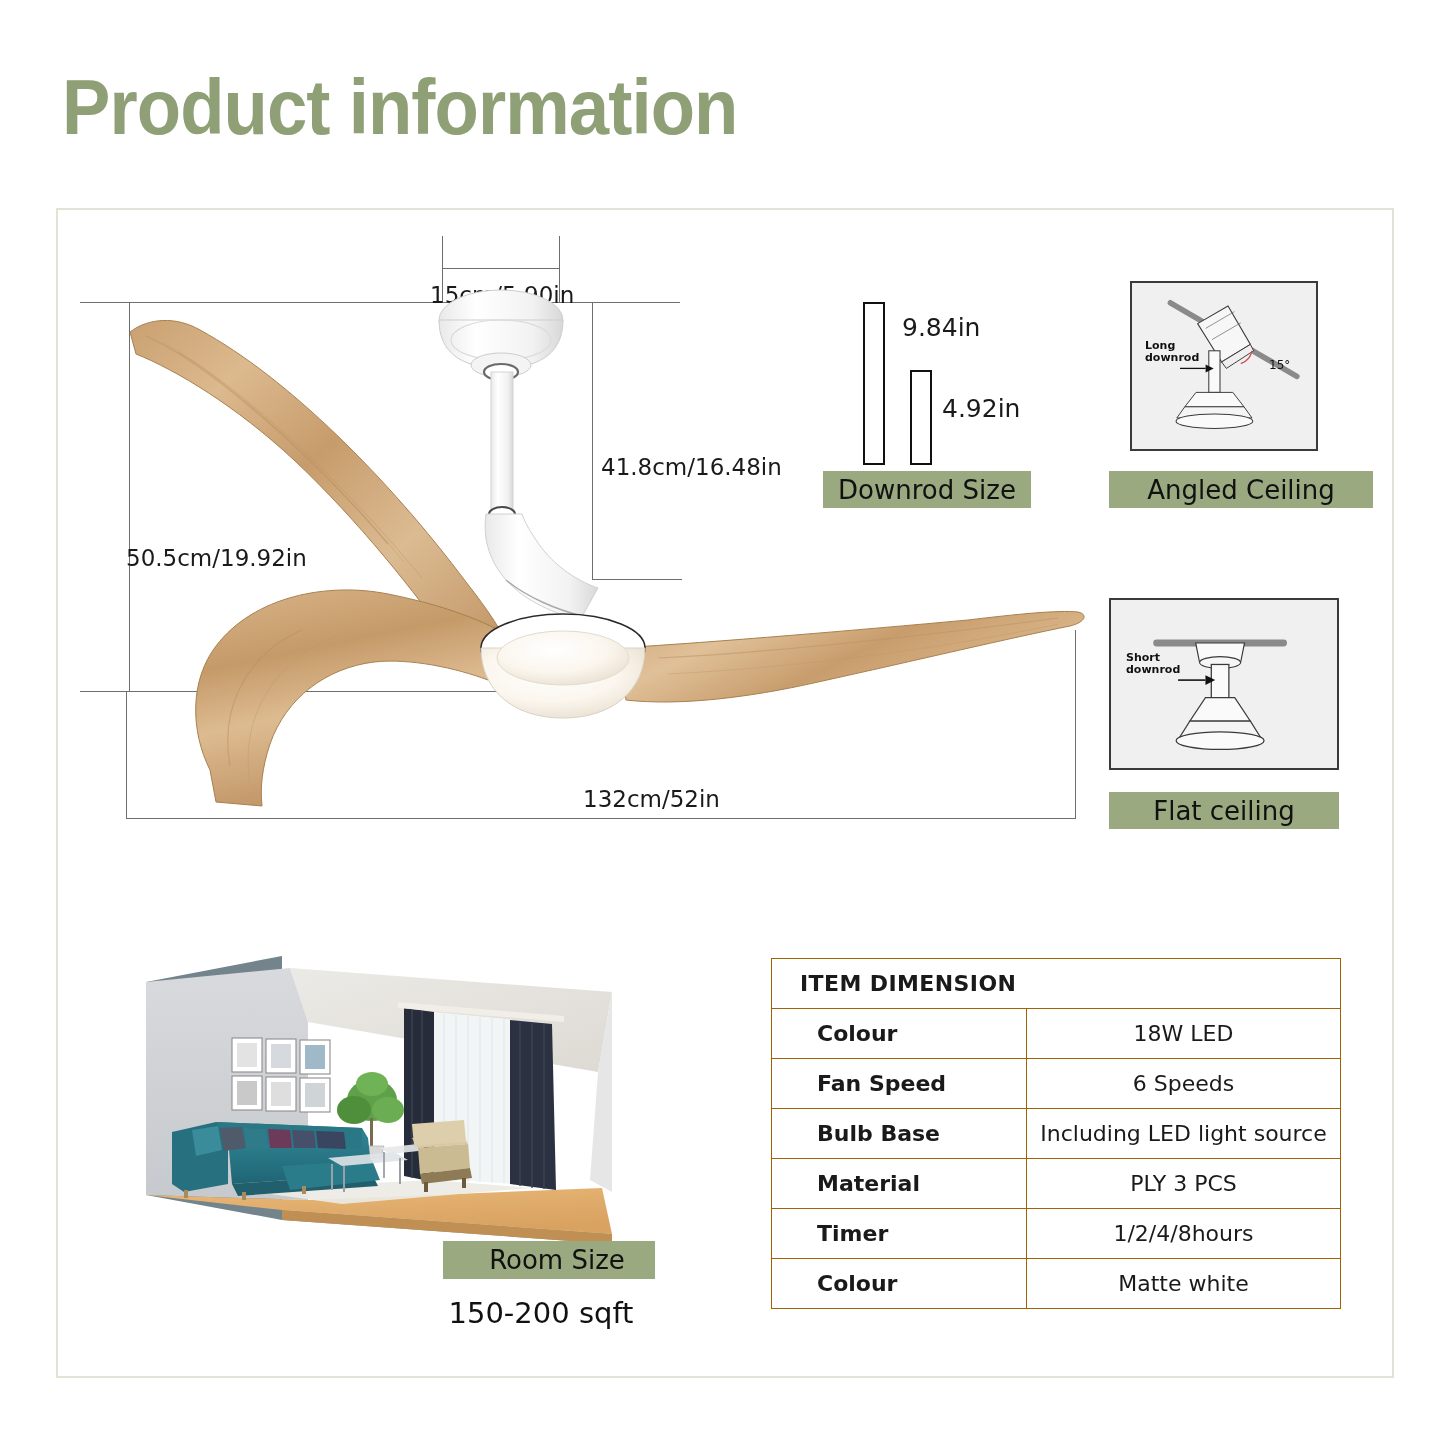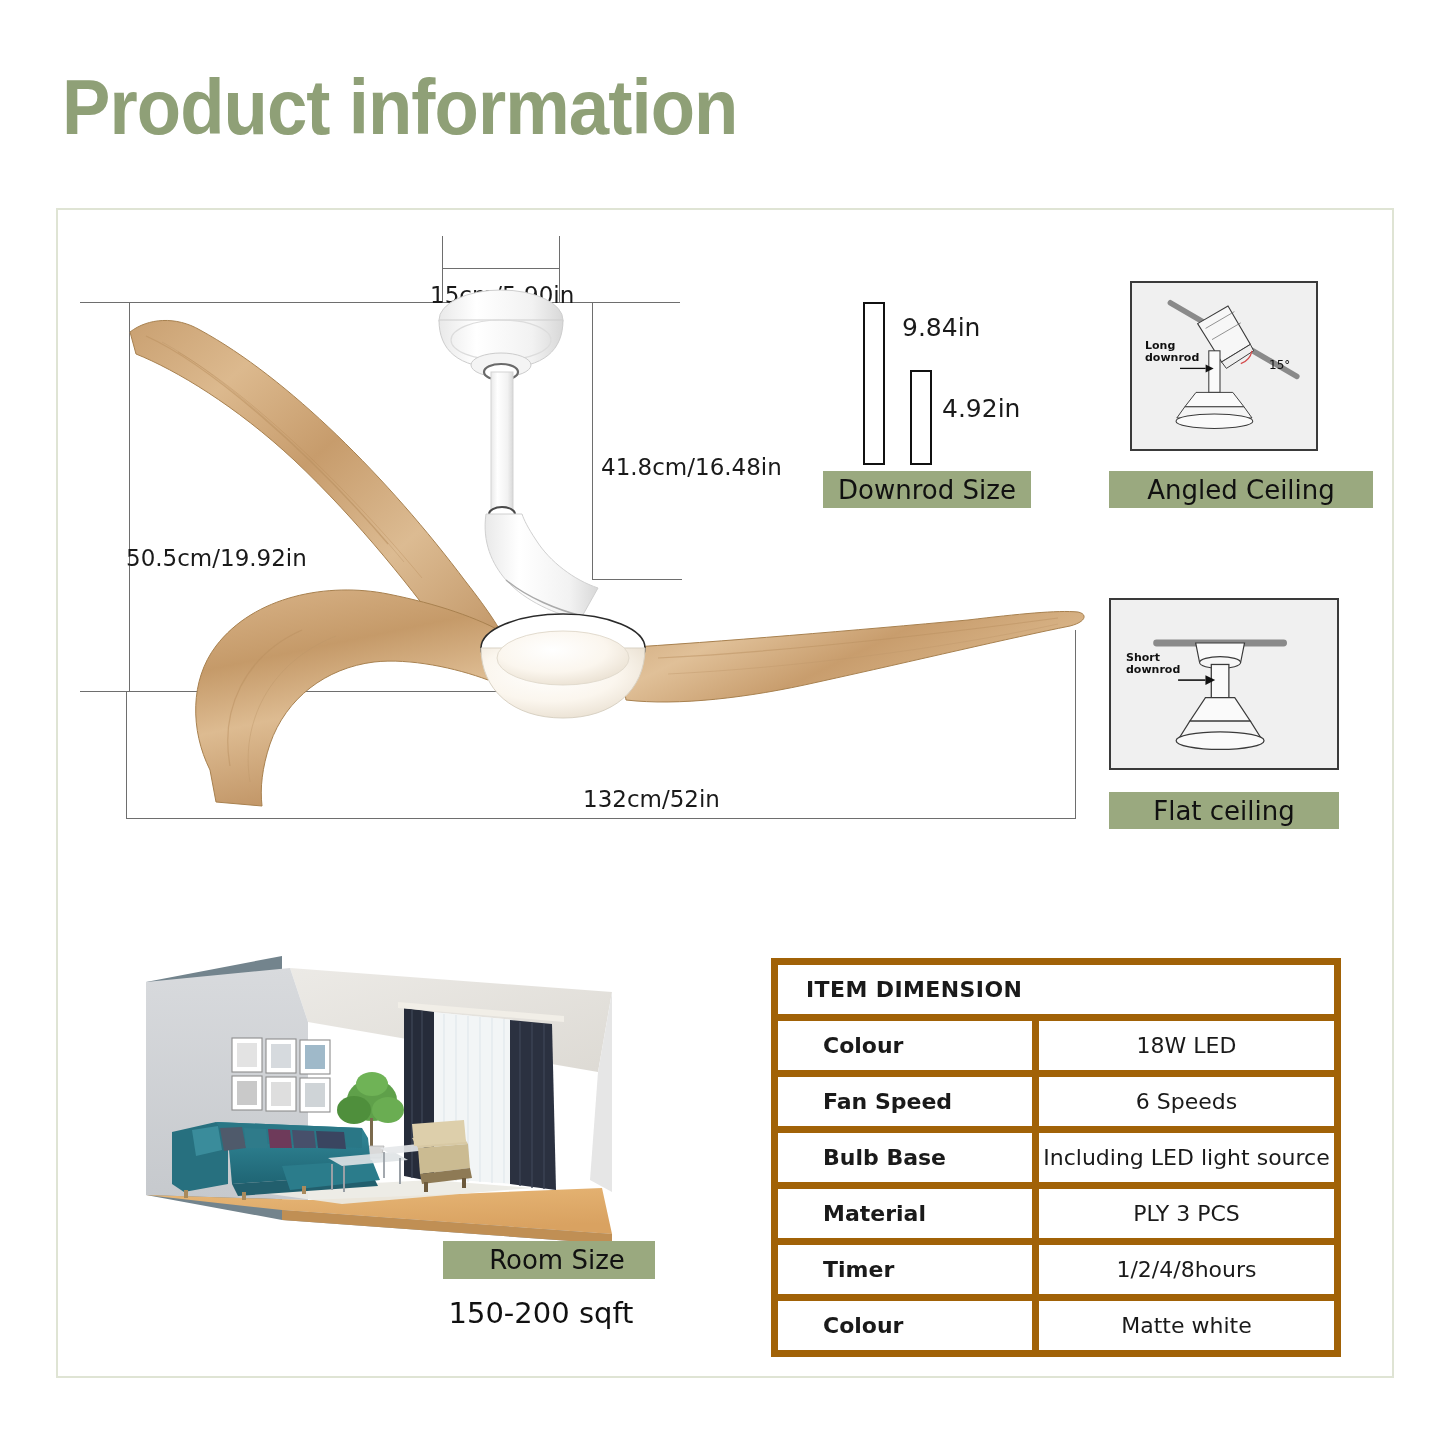--- a/index.html
+++ b/index.html
@@ -65,21 +65,21 @@
   
   #spec-table{
     position:absolute;left:771px;top:958px;
     width:570px;
     border:1px solid #b9b9b9;
     border-collapse:collapse;
     background:#fff;
     box-sizing:border-box;
   }
   #spec-table td{
-    border:7px solid #a16207;
+    border:1px solid #a16207;
     font-size:22px;
     color:#1a1a1a;
     height:47px;
     font-family:"DejaVu Sans",sans-serif;
   }
   td.hdr{
     font-size:27px;font-weight:bold;color:#5d5d5d;
     letter-spacing:0.4px;
     height:72px;
     padding-left:28px;

